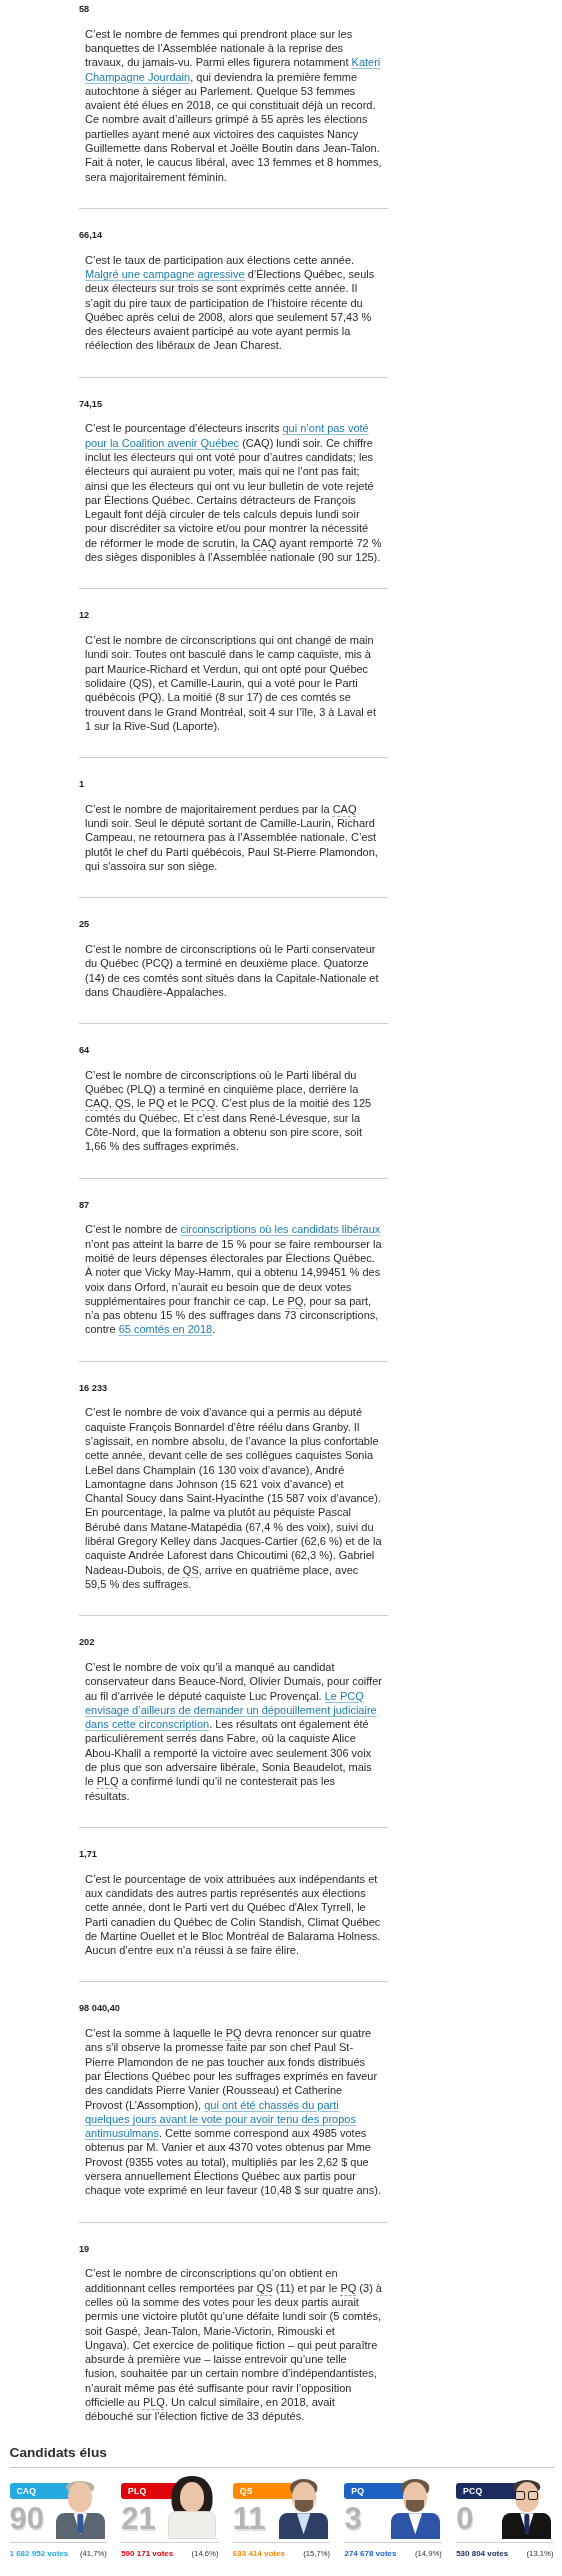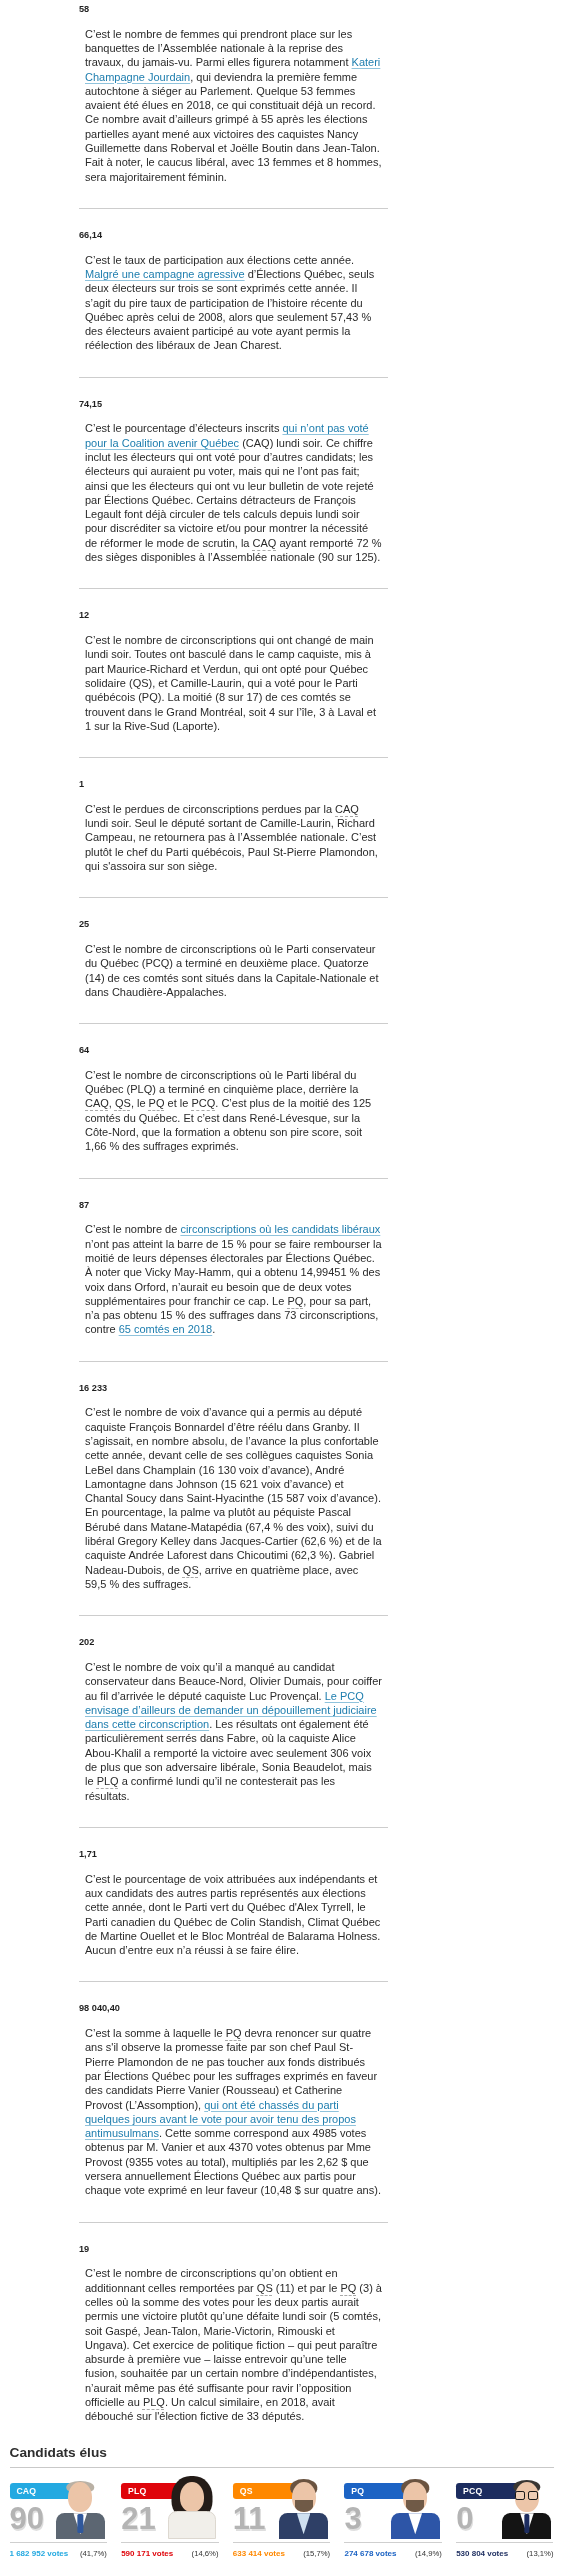--- a/index.html
+++ b/index.html
@@ -104,21 +104,21 @@
   </section>
 
   <section class="section">
     <h3 class="num">12</h3>
     <p class="body"><span>C’est le nombre de circonscriptions qui ont changé de main lundi soir. Toutes ont basculé dans le camp caquiste, mis à part Maurice-Richard et Verdun, qui ont opté pour Québec solidaire (QS), et Camille-Laurin, qui a voté pour le Parti québécois (PQ). La moitié (8 sur 17) de ces comtés se trouvent dans le Grand Montréal, soit 4 sur l’île, 3 à Laval et 1 sur la Rive-Sud (Laporte).</span></p>
     <hr class="divider">
   </section>
 
   <section class="section">
     <h3 class="num">1</h3>
-    <p class="body"><span>C’est le perdues de circonscriptions perdues par la </span><span class="abbr">CAQ</span><span> lundi soir. Seul le député sortant de Camille-Laurin, Richard Campeau, ne retournera pas à l’Assemblée nationale. C’est plutôt le chef du Parti québécois, Paul St-Pierre Plamondon, qui s'assoira sur son siège.</span></p>
+    <p class="body"><span>C’est le nombre de majoritairement perdues par la </span><span class="abbr">CAQ</span><span> lundi soir. Seul le député sortant de Camille-Laurin, Richard Campeau, ne retournera pas à l’Assemblée nationale. C’est plutôt le chef du Parti québécois, Paul St-Pierre Plamondon, qui s'assoira sur son siège.</span></p>
     <hr class="divider">
   </section>
 
   <section class="section">
     <h3 class="num">25</h3>
     <p class="body"><span>C’est le nombre de circonscriptions où le Parti conservateur du Québec (PCQ) a terminé en deuxième place. Quatorze (14) de ces comtés sont situés dans la Capitale-Nationale et dans Chaudière-Appalaches.</span></p>
     <hr class="divider">
   </section>
 
   <section class="section">

